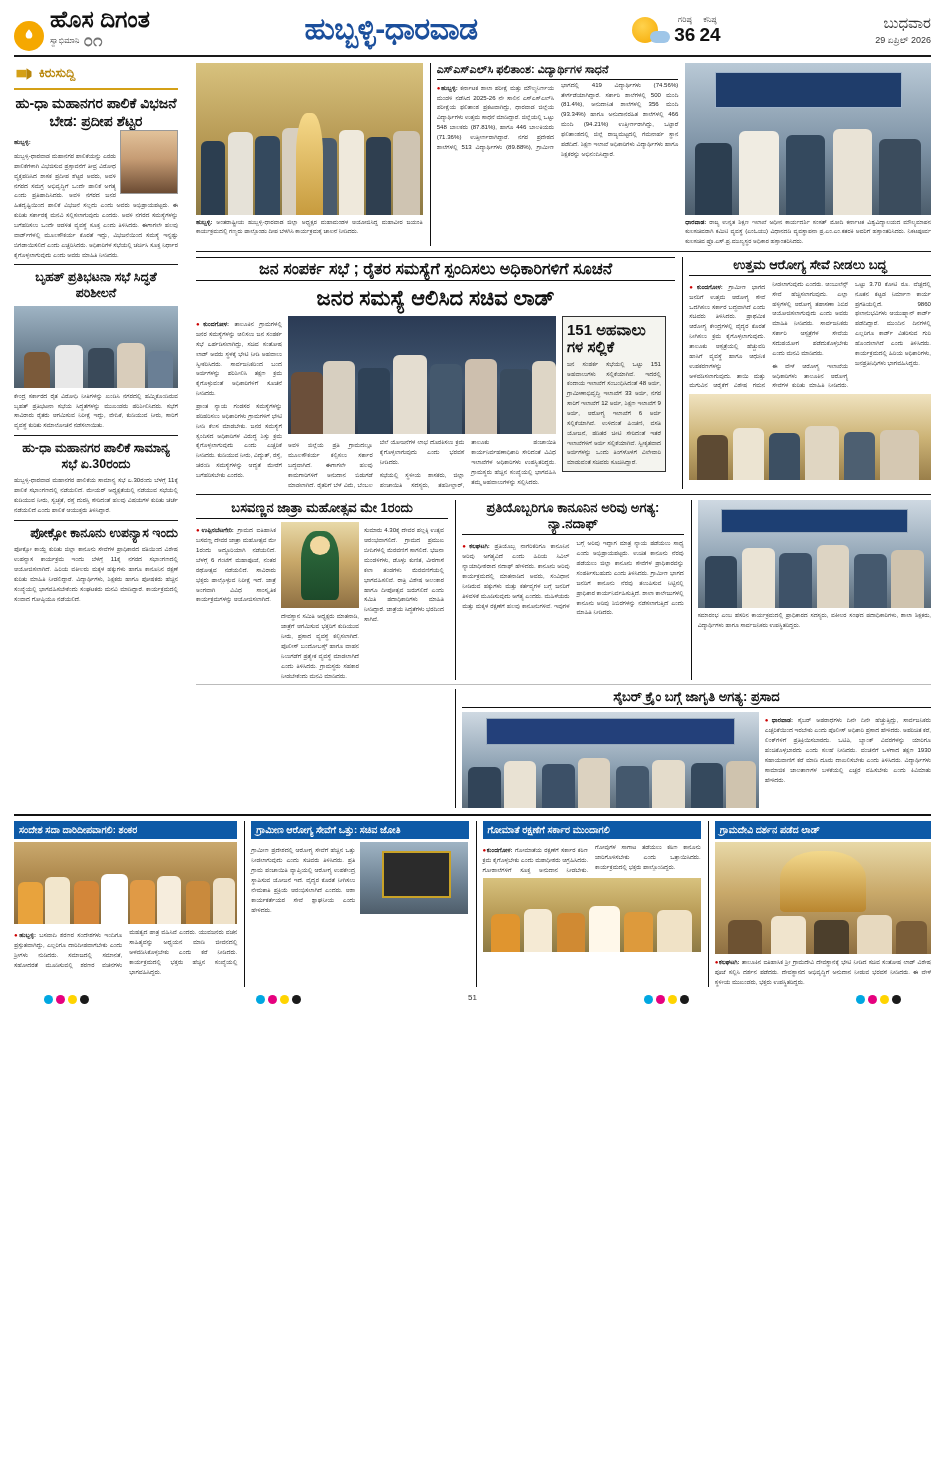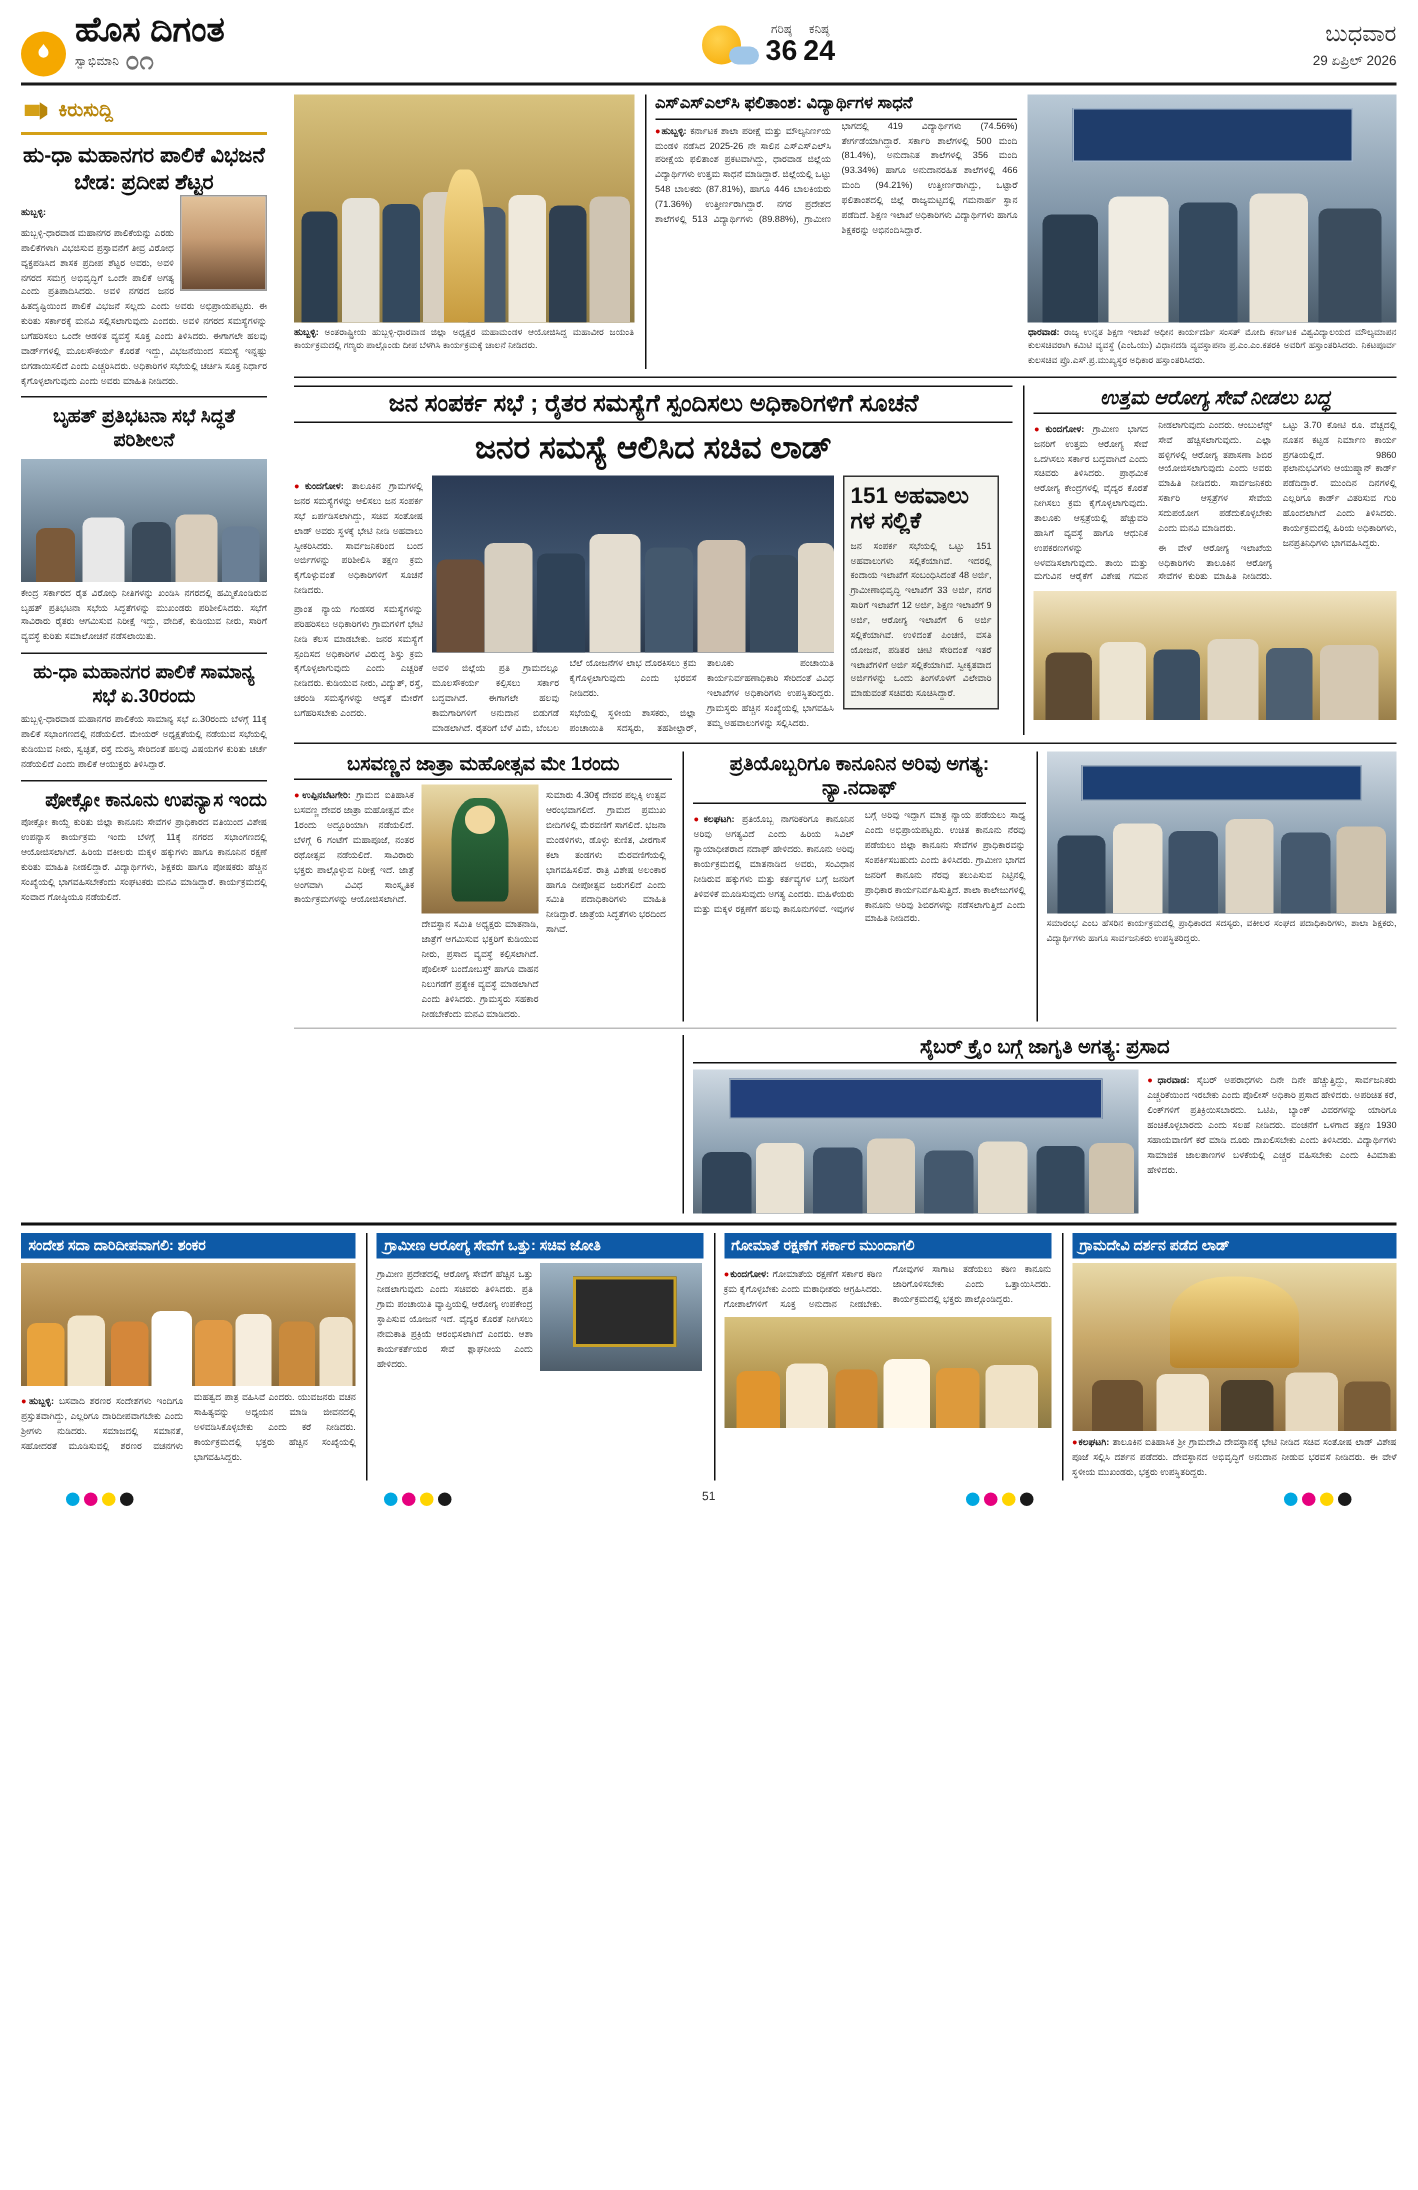--- a/index.html
+++ b/index.html
@@ -91,20 +91,21 @@
       </div>
       <div>
         <div class="logo-text">ಹೊಸ ದಿಗಂತ</div>
         <div style="display:flex;align-items:center;gap:4px;">
           <span class="logo-sub">ಸ್ವಾಭಿಮಾನಿ</span>
           <span class="logo-num">೦೧</span>
         </div>
       </div>
     </div>
 
+    <div class="edition-title">ಹುಬ್ಬಳ್ಳಿ-ಧಾರವಾಡ</div>
 
     <div class="weather">
       <div style="display:flex;align-items:flex-end;">
         <div class="sun"></div>
         <div class="cloud"></div>
       </div>
       <div class="temp">
         <span>ಗರಿಷ್ಠ</span>
         <b>36</b>
       </div>
@@ -239,21 +240,21 @@
               <div class="box-num">
                 <div class="num-big">151 ಅಹವಾಲು ಗಳ ಸಲ್ಲಿಕೆ</div>
                 <p class="body">ಜನ ಸಂಪರ್ಕ ಸಭೆಯಲ್ಲಿ ಒಟ್ಟು 151 ಅಹವಾಲುಗಳು ಸಲ್ಲಿಕೆಯಾಗಿವೆ. ಇದರಲ್ಲಿ ಕಂದಾಯ ಇಲಾಖೆಗೆ ಸಂಬಂಧಿಸಿದಂತೆ 48 ಅರ್ಜಿ, ಗ್ರಾಮೀಣಾಭಿವೃದ್ಧಿ ಇಲಾಖೆಗೆ 33 ಅರ್ಜಿ, ನಗರ ಸಾರಿಗೆ ಇಲಾಖೆಗೆ 12 ಅರ್ಜಿ, ಶಿಕ್ಷಣ ಇಲಾಖೆಗೆ 9 ಅರ್ಜಿ, ಆರೋಗ್ಯ ಇಲಾಖೆಗೆ 6 ಅರ್ಜಿ ಸಲ್ಲಿಕೆಯಾಗಿವೆ. ಉಳಿದಂತೆ ಪಿಂಚಣಿ, ವಸತಿ ಯೋಜನೆ, ಪಡಿತರ ಚೀಟಿ ಸೇರಿದಂತೆ ಇತರೆ ಇಲಾಖೆಗಳಿಗೆ ಅರ್ಜಿ ಸಲ್ಲಿಕೆಯಾಗಿವೆ. ಸ್ವೀಕೃತವಾದ ಅರ್ಜಿಗಳನ್ನು ಒಂದು ತಿಂಗಳೊಳಗೆ ವಿಲೇವಾರಿ ಮಾಡುವಂತೆ ಸಚಿವರು ಸೂಚಿಸಿದ್ದಾರೆ.</p>
               </div>
             </div>
           </div>
         </div>
 
         <div style="width:248px;" class="divider-v">
           <div style="padding-left:6px;">
-            <div class="sect-title" style="text-align:center;font-style:italic;">ಉತ್ತಮ ಆರೋಗ್ಯ ಸೇವೆ ನೀಡಲು ಬದ್ಧ</div>
+            <div class="sect-title" style="text-align:center;">ಉತ್ತಮ ಆರೋಗ್ಯ ಸೇವೆ ನೀಡಲು ಬದ್ಧ</div>
             <div class="three-col" style="margin-top:3px;">
               <p class="body"><span class="dot">●</span><b>ಕುಂದಗೋಳ:</b> <span>ಗ್ರಾಮೀಣ ಭಾಗದ ಜನರಿಗೆ ಉತ್ತಮ ಆರೋಗ್ಯ ಸೇವೆ ಒದಗಿಸಲು ಸರ್ಕಾರ ಬದ್ಧವಾಗಿದೆ ಎಂದು ಸಚಿವರು ತಿಳಿಸಿದರು. ಪ್ರಾಥಮಿಕ ಆರೋಗ್ಯ ಕೇಂದ್ರಗಳಲ್ಲಿ ವೈದ್ಯರ ಕೊರತೆ ನೀಗಿಸಲು ಕ್ರಮ ಕೈಗೊಳ್ಳಲಾಗುವುದು. ತಾಲೂಕು ಆಸ್ಪತ್ರೆಯಲ್ಲಿ ಹೆಚ್ಚುವರಿ ಹಾಸಿಗೆ ವ್ಯವಸ್ಥೆ ಹಾಗೂ ಆಧುನಿಕ ಉಪಕರಣಗಳನ್ನು ಅಳವಡಿಸಲಾಗುವುದು. ತಾಯಿ ಮತ್ತು ಮಗುವಿನ ಆರೈಕೆಗೆ ವಿಶೇಷ ಗಮನ ನೀಡಲಾಗುವುದು ಎಂದರು. ಆಂಬುಲೆನ್ಸ್ ಸೇವೆ ಹೆಚ್ಚಿಸಲಾಗುವುದು. ಎಲ್ಲಾ ಹಳ್ಳಿಗಳಲ್ಲಿ ಆರೋಗ್ಯ ತಪಾಸಣಾ ಶಿಬಿರ ಆಯೋಜಿಸಲಾಗುವುದು ಎಂದು ಅವರು ಮಾಹಿತಿ ನೀಡಿದರು. ಸಾರ್ವಜನಿಕರು ಸರ್ಕಾರಿ ಆಸ್ಪತ್ರೆಗಳ ಸೇವೆಯ ಸದುಪಯೋಗ ಪಡೆದುಕೊಳ್ಳಬೇಕು ಎಂದು ಮನವಿ ಮಾಡಿದರು.</span></p>
               <p class="body">ಈ ವೇಳೆ ಆರೋಗ್ಯ ಇಲಾಖೆಯ ಅಧಿಕಾರಿಗಳು ತಾಲೂಕಿನ ಆರೋಗ್ಯ ಸೇವೆಗಳ ಕುರಿತು ಮಾಹಿತಿ ನೀಡಿದರು. ಒಟ್ಟು 3.70 ಕೋಟಿ ರೂ. ವೆಚ್ಚದಲ್ಲಿ ನೂತನ ಕಟ್ಟಡ ನಿರ್ಮಾಣ ಕಾರ್ಯ ಪ್ರಗತಿಯಲ್ಲಿದೆ. 9860 ಫಲಾನುಭವಿಗಳು ಆಯುಷ್ಮಾನ್ ಕಾರ್ಡ್ ಪಡೆದಿದ್ದಾರೆ. ಮುಂದಿನ ದಿನಗಳಲ್ಲಿ ಎಲ್ಲರಿಗೂ ಕಾರ್ಡ್ ವಿತರಿಸುವ ಗುರಿ ಹೊಂದಲಾಗಿದೆ ಎಂದು ತಿಳಿಸಿದರು. ಕಾರ್ಯಕ್ರಮದಲ್ಲಿ ಹಿರಿಯ ಅಧಿಕಾರಿಗಳು, ಜನಪ್ರತಿನಿಧಿಗಳು ಭಾಗವಹಿಸಿದ್ದರು.</p>
             </div>
             <div class="photo ph7" style="height:86px;margin-top:4px;">
               <div class="ph-figs" style="height:72%;">
                 <div class="fig" style="left:3%;width:13%;height:74%;background:#5d4a33;"></div>
                 <div class="fig" style="left:18%;width:13%;height:84%;background:#ece4d2;"></div>
                 <div class="fig" style="left:33%;width:13%;height:76%;background:#3c4f62;"></div>
                 <div class="fig" style="left:48%;width:14%;height:88%;background:#e0d6c2;"></div>

